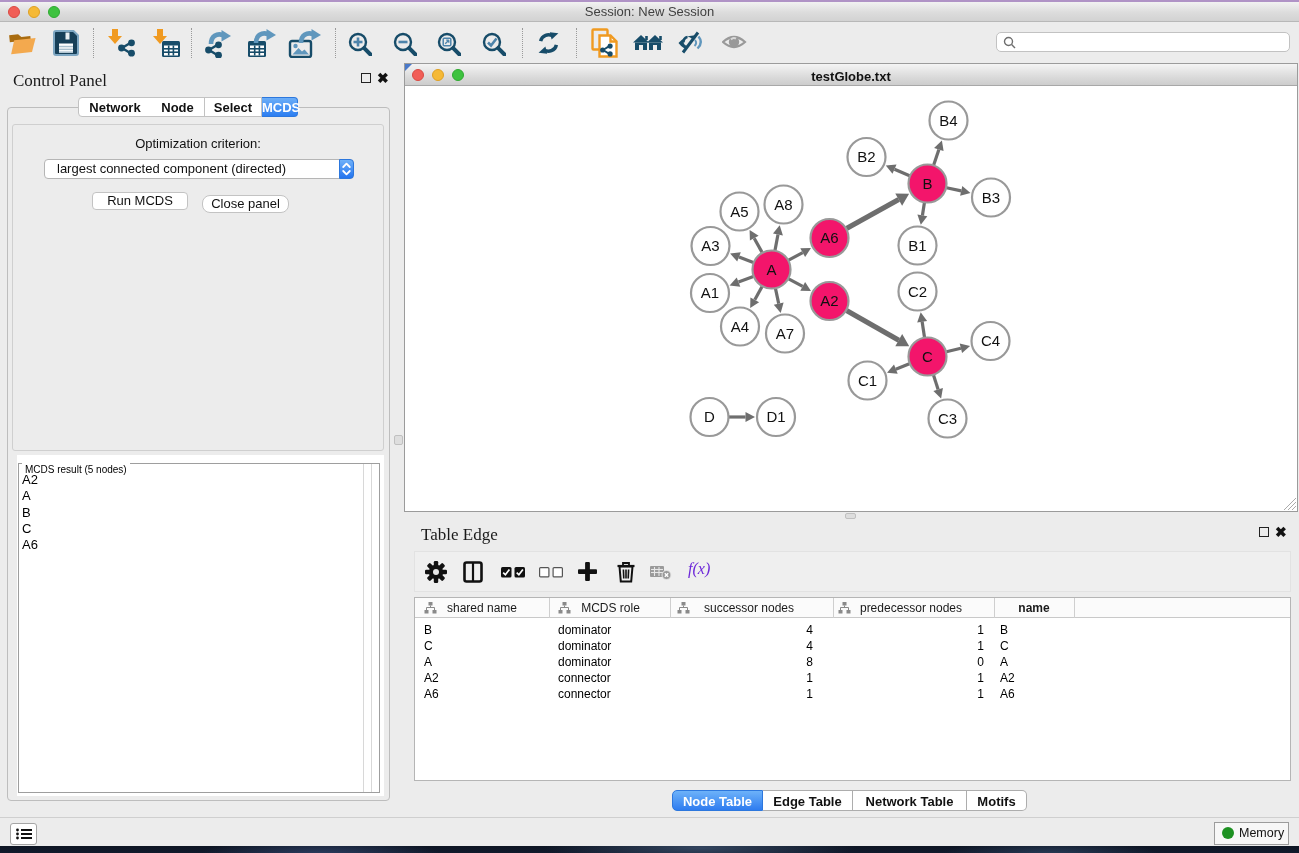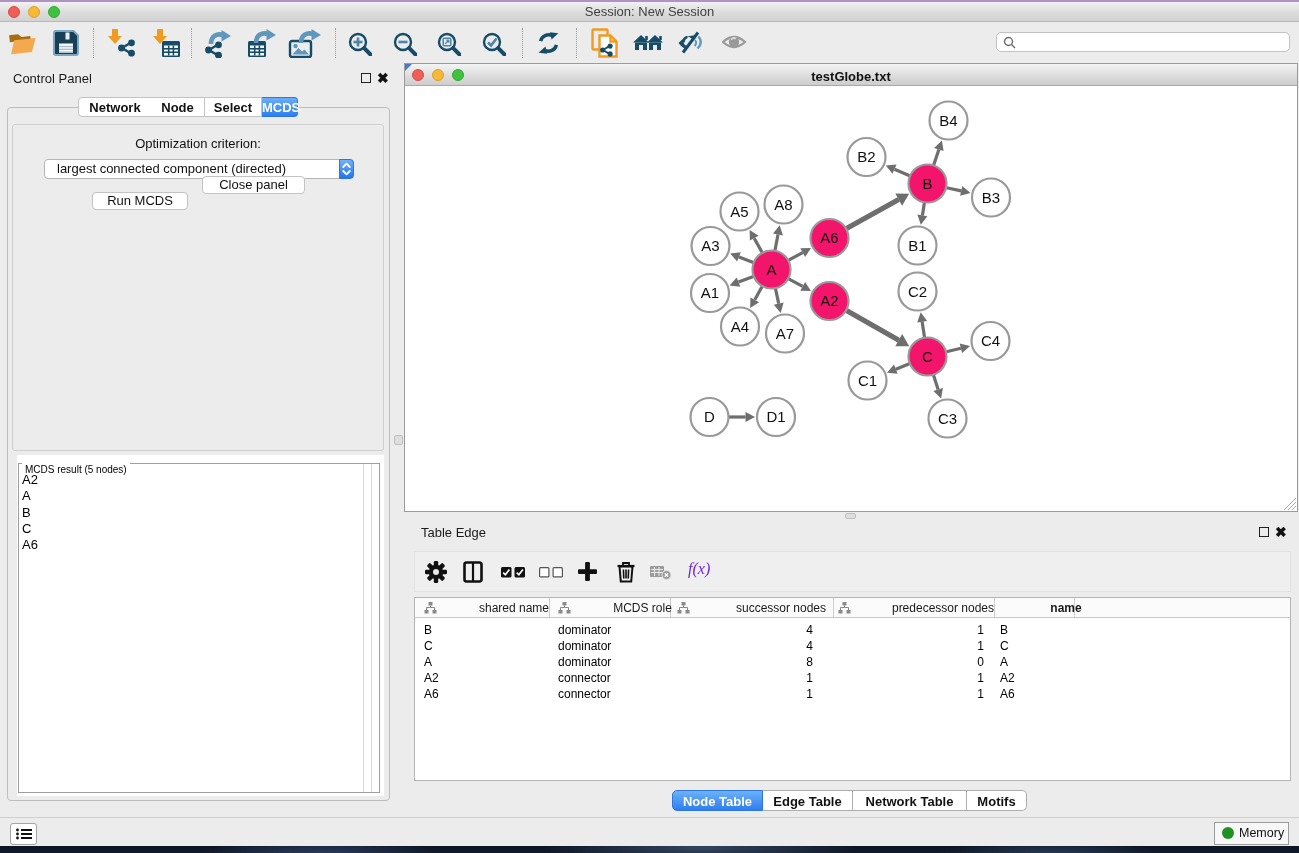--- a/index.html
+++ b/index.html
@@ -8,30 +8,30 @@
 .abs { position:absolute; }
 .titlebar { left:0; top:0; width:1299px; height:22px;
   background:linear-gradient(#f6f6f6,#dcdcdc 60%,#d2d2d2); border-bottom:1px solid #b8b8b8; }
 .purpletop { left:0; top:0; width:1299px; height:2px; background:#b093c6; }
 .tl { border-radius:50%; width:12px; height:12px; }
 .apptitle { left:0; top:4px; width:1299px; text-align:center; font-size:13px; color:#414141; }
 .toolbar { left:0; top:23px; width:1299px; height:40px; background:#ececec; }
 .sep { top:28px; width:1px; height:30px; border-left:1px dotted #9a9a9a; }
 .searchbox { left:996px; top:32px; width:294px; height:20px; background:#fff;
   border:1px solid #c2c2c2; border-radius:5px; }
-.cpanel-title { font-size:13px; color:#1a1a1a; }
+.cpanel-title { font-size:17px; color:#1a1a1a;font-family:Liberation Serif, serif; }
 .tab { position:absolute; top:0; height:20px; line-height:20px; text-align:center;
   font-size:13px; font-weight:bold; color:#111; background:#fff; border:1px solid #c2c2c2; border-left:none; }
 .btn { position:absolute; height:18px; line-height:16px; text-align:center; font-size:13px;
   color:#111; background:#fff; border:1px solid #c3c3c3; border-radius:4px; }
 .floatico { width:10px; height:10px; border:1.6px solid #222; background:transparent; }
 .xico { font-size:14px; font-weight:bold; color:#111; }
 .winbar { background:linear-gradient(#f4f4f4,#d9d9d9 65%,#cdcdcd); border-bottom:1px solid #a8a8a8; }
 .tl2 { border-radius:50%; width:12px; height:12px; }
-.hdrcell { position:absolute; top:0; height:21px; font-size:12px; color:#1a1a1a;margin-left:32px; }
+.hdrcell { position:absolute; top:0; height:21px; font-size:12px; color:#1a1a1a; }
 .rowtxt { position:absolute; font-size:12px; color:#000; height:16px; line-height:16px; }
 .btab { position:absolute; top:0; height:21px; line-height:21px; text-align:center; font-size:13px; font-weight:bold;
   background:#fff; border:1px solid #adadad; border-left:none; color:#111; }
 </style>
 </head>
 <body>
 
 <div class="abs titlebar"></div>
 <div class="abs purpletop"></div>
 <div class="abs tl" style="left:8px;top:6px;background:#f15e57;border:1px solid #d94a43;"></div>
@@ -209,21 +209,21 @@
 <div class="abs tab" style="left:262px;width:36px;top:97px;border-radius:0 4px 4px 0;background:linear-gradient(#6baef8,#2c7ef1);color:#fff;border-color:#2c77dd;">MCDS</div>
 <div class="abs" style="left:0;top:136px;width:396px;text-align:center;font-size:13px;color:#111;">Optimization criterion:</div>
 <div class="abs" style="left:44px;top:159px;width:310px;height:20px;background:#fff;border:1px solid #b5b5b5;border-radius:4px;"></div>
 <div class="abs" style="left:57px;top:161px;font-size:13px;color:#111;">largest connected component (directed)</div>
 <div class="abs" style="left:339px;top:159px;width:15px;height:20px;background:linear-gradient(#6fb1f9,#2374ef);border-radius:0 4px 4px 0;border:1px solid #2c77dd;"></div>
 <svg class="abs" style="left:340px;top:161px;" width="13" height="16" viewBox="0 0 13 16">
  <path d="M3.2 6 L6.5 2.6 L9.8 6" fill="none" stroke="#fff" stroke-width="1.8" stroke-linecap="round" stroke-linejoin="round"></path>
  <path d="M3.2 10 L6.5 13.4 L9.8 10" fill="none" stroke="#fff" stroke-width="1.8" stroke-linecap="round" stroke-linejoin="round"></path>
 </svg>
 <div class="abs btn" style="left:92px;top:192px;width:96px;">Run MCDS</div>
-<div class="abs btn" style="left:202px;top:176px;width:103px;">Close panel</div>
+<div class="abs btn" style="left:202px;top:195px;width:87px;border-radius:8px;">Close panel</div>
 
 <div class="abs" style="left:17px;top:455px;width:367px;height:341px;background:#fff;"></div>
 <div class="abs" style="left:18px;top:463px;width:362px;height:330px;border:1px solid #9e9e9e;"></div>
 <div class="abs" style="left:22px;top:456px;background:#fff;padding:8px 3px;font-size:10px;color:#000;">MCDS result (5 nodes)</div>
 <div class="abs" style="left:363px;top:464px;width:9px;height:328px;border-left:1px solid #d8d8d8;border-right:1px solid #d8d8d8;"></div>
 <div class="abs" style="left:22px;top:472px;font-size:13px;color:#000;line-height:16.3px;">A2<br>A<br>B<br>C<br>A6</div>
 
 <div class="abs" style="left:394px;top:435px;width:9px;height:10px;background:#dedede;border:1px solid #c0c0c0;border-radius:2px;"></div>
 
 <div class="abs" style="left:404px;top:63px;width:894px;height:449px;background:#fff;border:1px solid #9b9b9b;"></div>

